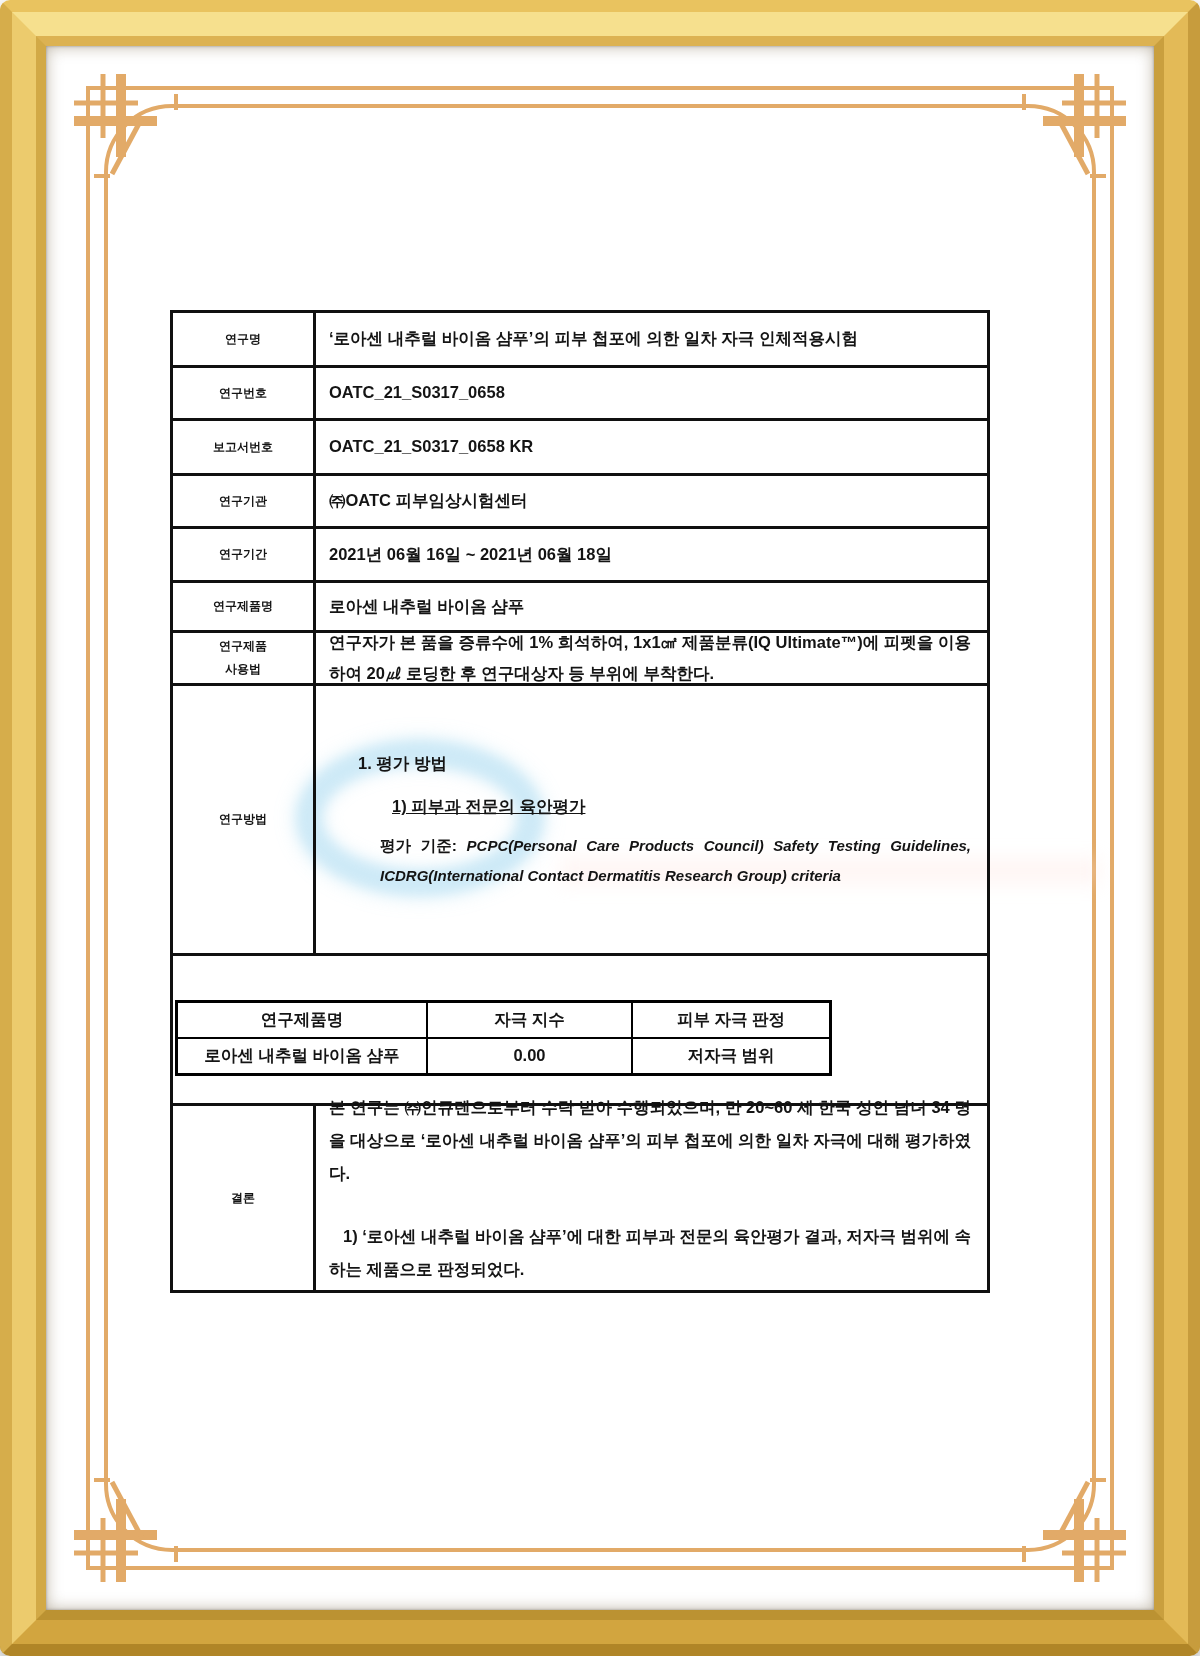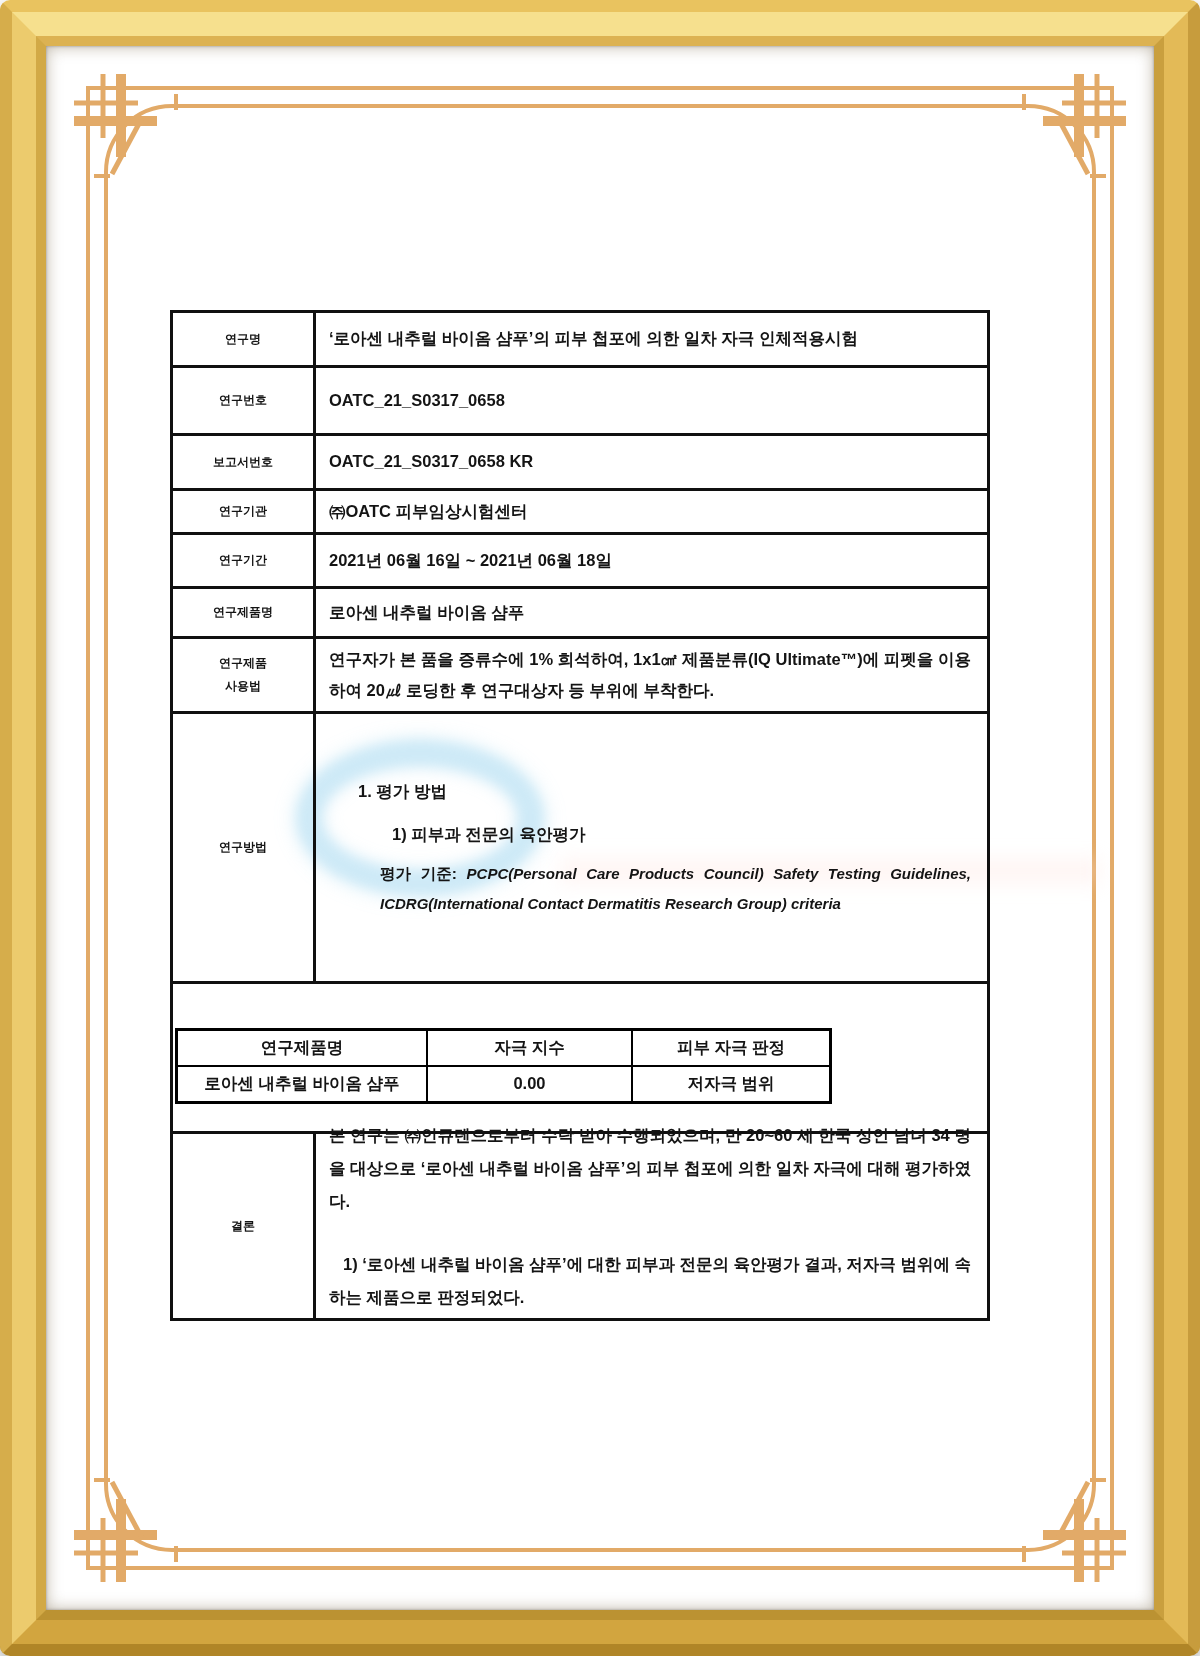--- a/index.html
+++ b/index.html
@@ -37,21 +37,21 @@
   .trow:last-child{border-bottom:none;}
   .tlabel{flex:0 0 143px;width:143px;border-right:3px solid #101010;
     display:flex;flex-direction:column;align-items:center;justify-content:center;
     font-weight:bold;font-size:12px;text-align:center;line-height:1.9;}
   .tvalue{flex:1;display:flex;flex-direction:column;justify-content:center;
     padding:4px 16px 4px 13px;font-weight:bold;font-size:16.5px;line-height:1.9;}
   .tvalue.justify{text-align:justify;}
   
   .method-cell{justify-content:flex-start;padding-top:62px;padding-left:32px;}
   .m-h{margin:0 0 12px 10px;}
-  .m-s{margin:0 0 8px 44px;}
+  .m-s{margin:0 0 8px 44px;text-decoration:underline;}
   .m-c{margin-left:32px;text-align:justify;line-height:1.95;font-size:15.5px;}
   .m-c .eng{font-style:italic;font-size:15px;}
   
   .result-cell{justify-content:flex-start;padding-top:44px;padding-left:2px;}
   .itable{width:657px;border:3px solid #000;}
   .irow{display:flex;}
   .irow.head{border-bottom:2px solid #000;}
   .ic{display:flex;align-items:center;justify-content:center;
       font-weight:bold;font-size:16.5px;height:34px;}
   .ic1{flex:0 0 250px;border-right:2px solid #000;}
@@ -98,46 +98,46 @@
   <div class="scan-streak"></div>
 
 
   <div class="report-table">
 
     <div class="trow" style="height:55px">
       <div class="tlabel">연구명</div>
       <div class="tvalue">‘로아센 내추럴 바이옴 샴푸’의 피부 첩포에 의한 일차 자극 인체적용시험</div>
     </div>
 
-    <div class="trow" style="height:68px">
+    <div class="trow" style="height:53px">
       <div class="tlabel">연구번호</div>
       <div class="tvalue">OATC_21_S0317_0658</div>
     </div>
 
     <div class="trow" style="height:55px">
       <div class="tlabel">보고서번호</div>
       <div class="tvalue">OATC_21_S0317_0658 KR</div>
     </div>
 
-    <div class="trow" style="height:44px">
+    <div class="trow" style="height:53px">
       <div class="tlabel">연구기관</div>
       <div class="tvalue">㈜OATC 피부임상시험센터</div>
     </div>
 
     <div class="trow" style="height:54px">
       <div class="tlabel">연구기간</div>
       <div class="tvalue">2021년 06월 16일 ~ 2021년 06월 18일</div>
     </div>
 
     <div class="trow" style="height:50px">
       <div class="tlabel">연구제품명</div>
       <div class="tvalue">로아센 내추럴 바이옴 샴푸</div>
     </div>
 
-    <div class="trow" style="height:75px">
+    <div class="trow" style="height:53px">
       <div class="tlabel">
         <span>연구제품</span>
         <span>사용법</span>
       </div>
       <div class="tvalue justify">연구자가 본 품을 증류수에 1% 희석하여, 1x1㎠ 제품분류(IQ Ultimate™)에 피펫을 이용하여 20㎕ 로딩한 후 연구대상자 등 부위에 부착한다.</div>
     </div>
 
 
     <div class="trow" style="height:270px">
       <div class="tlabel">연구방법</div>

